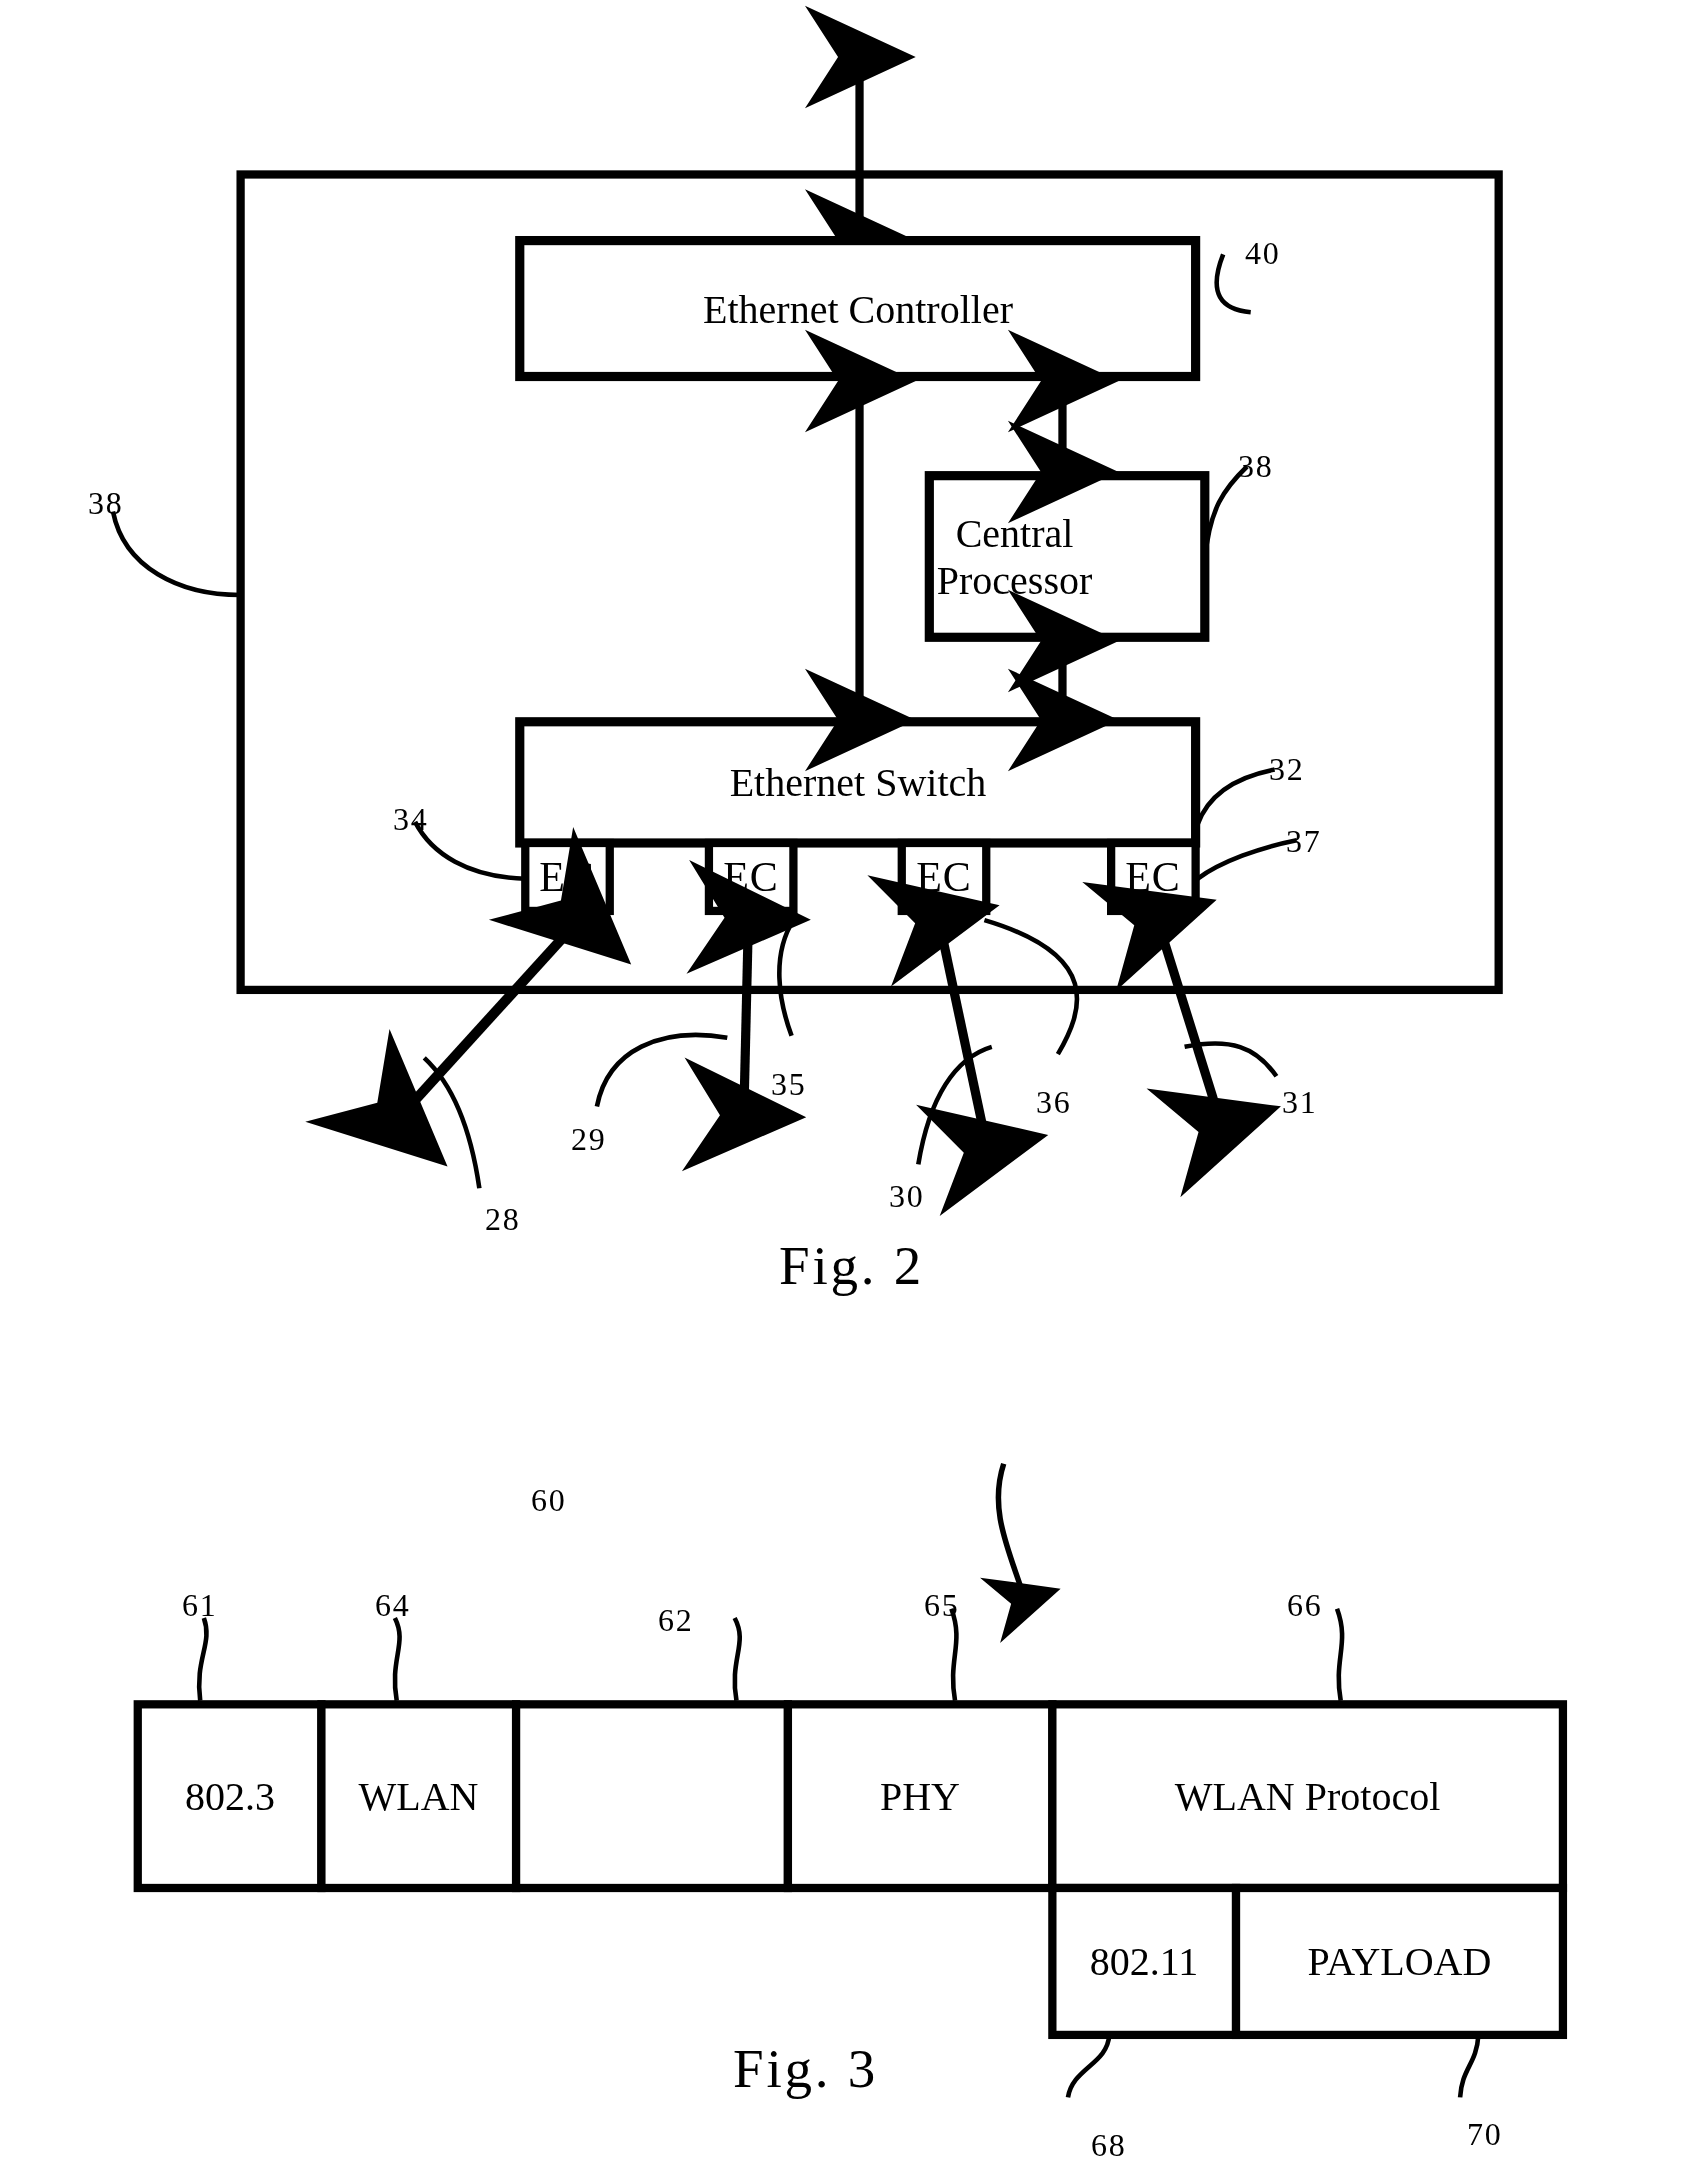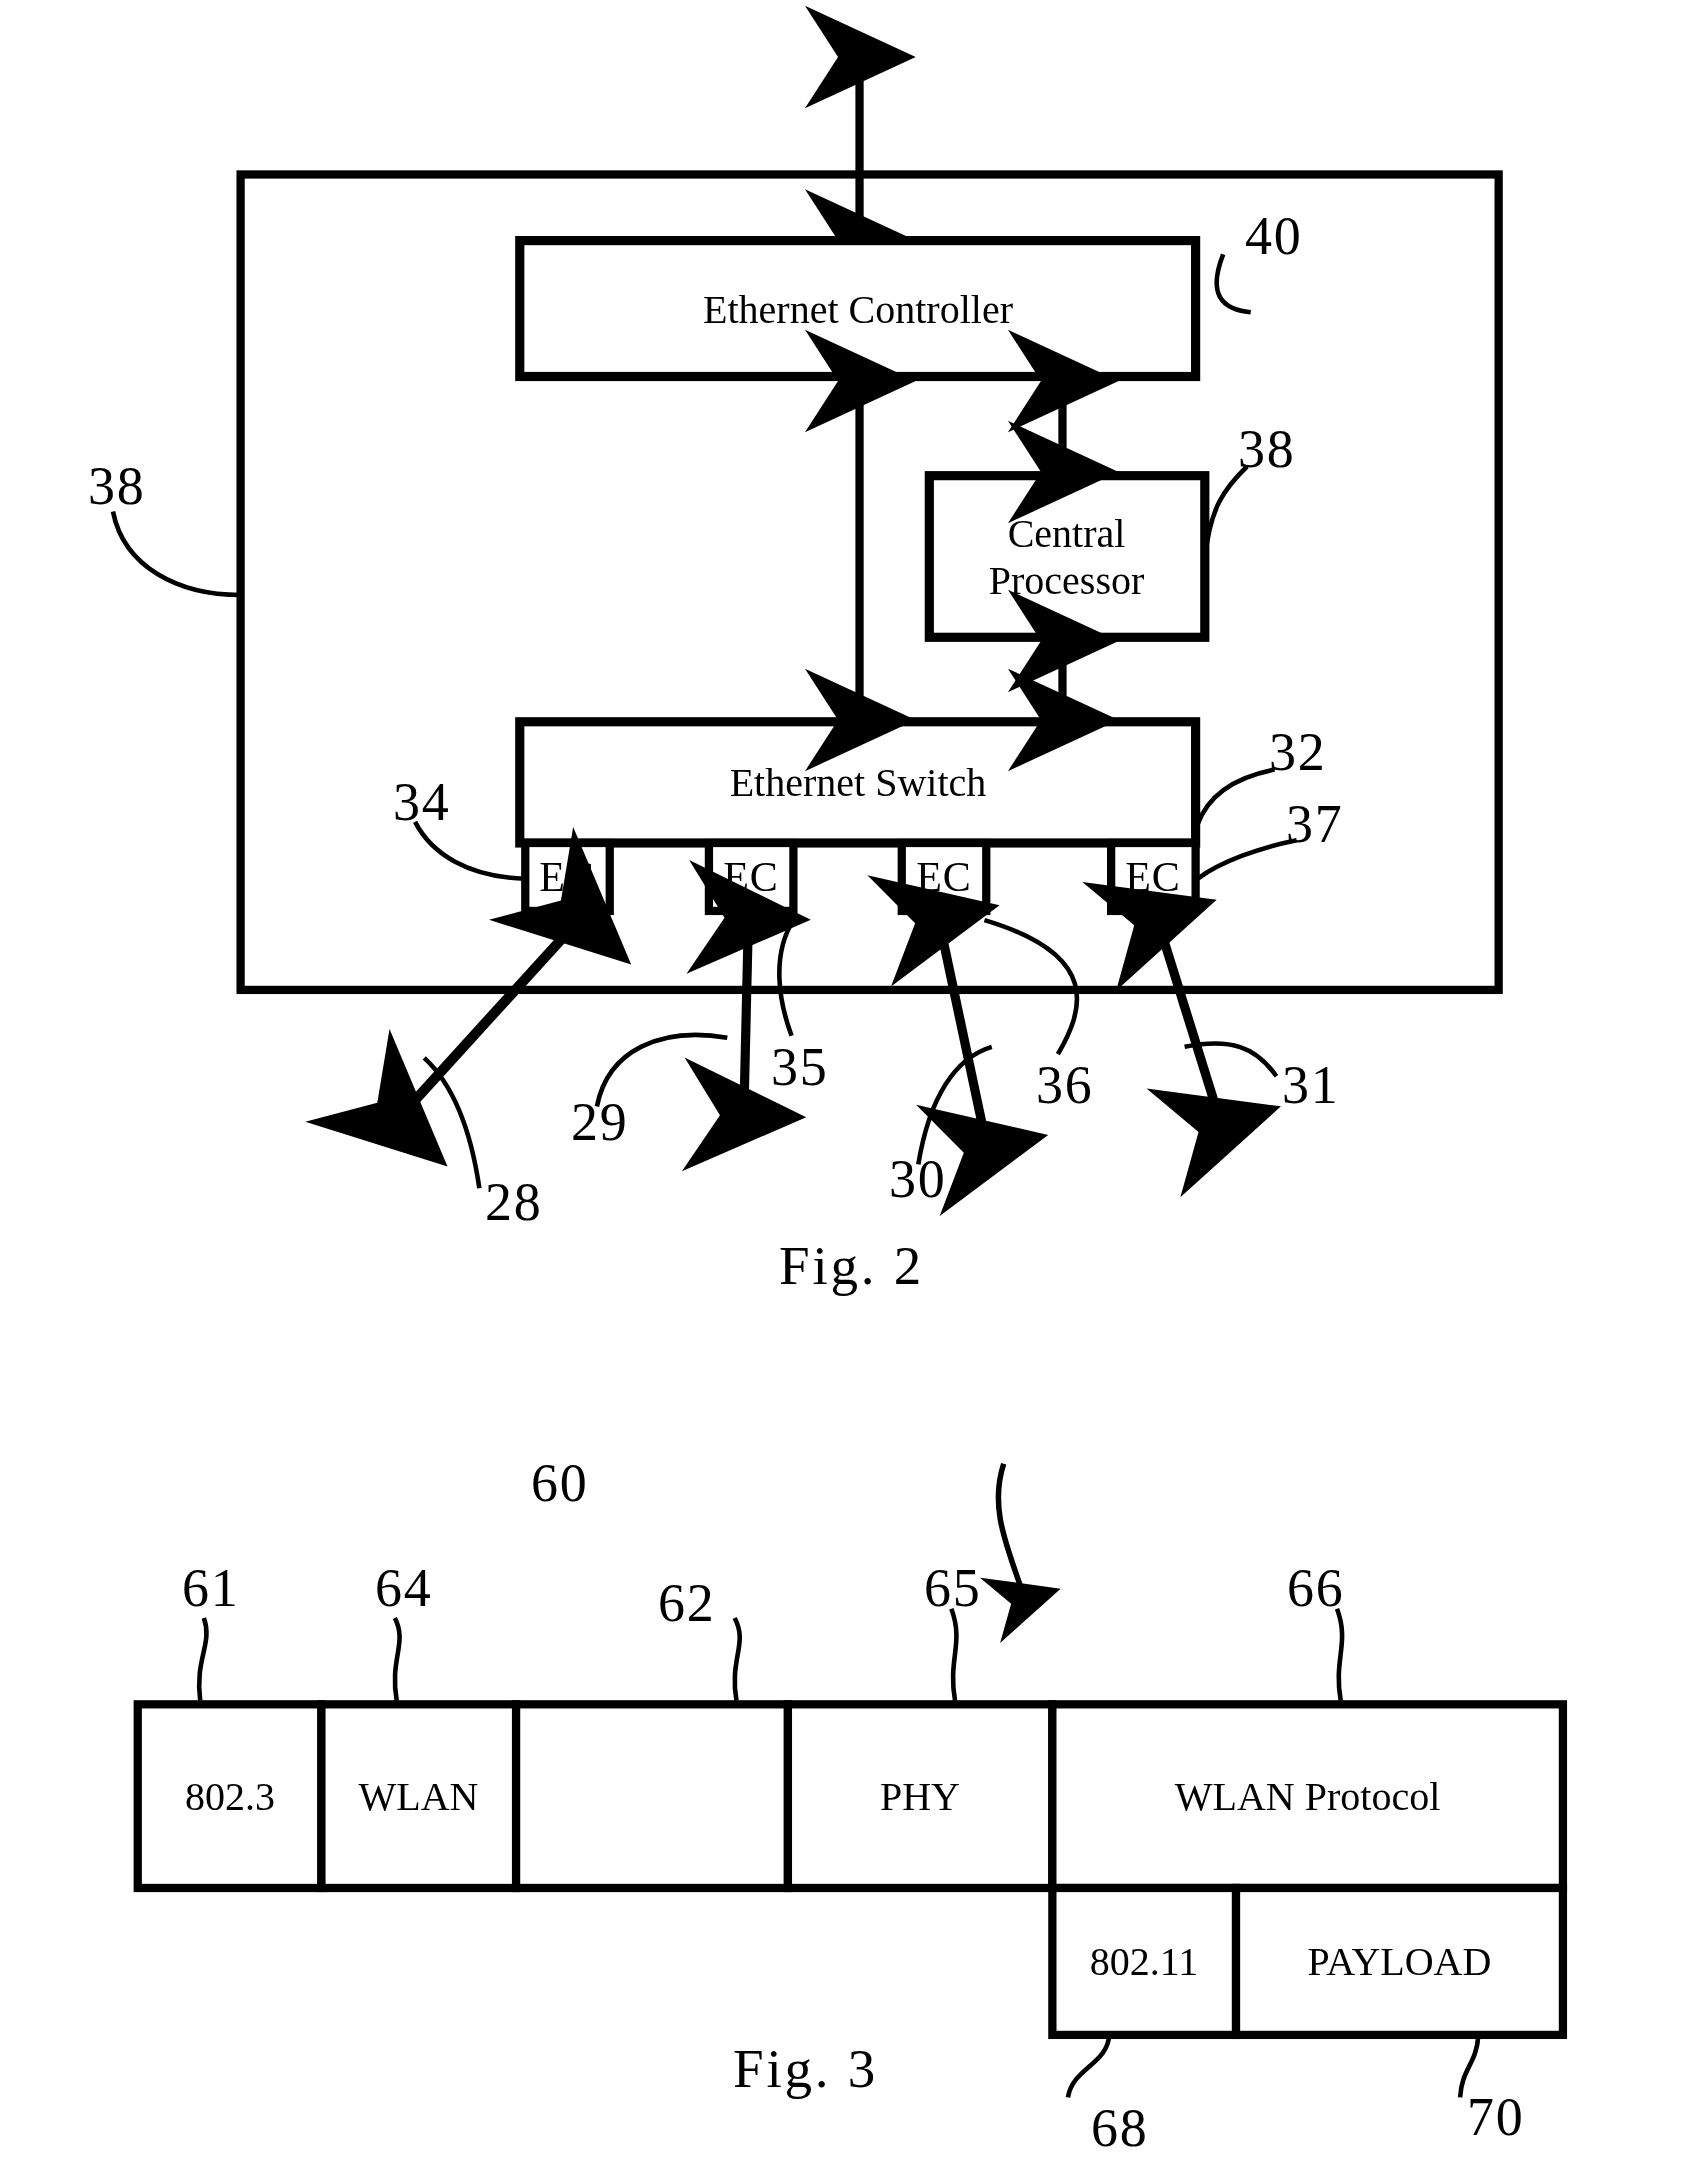--- a/index.html
+++ b/index.html
@@ -24,25 +24,26 @@
   }
   #vector-layer {
     position: absolute;
     left: 0; top: 0;
     width: 1686px;
     height: 2180px;
   }
   .lbl {
     position: absolute;
     font-family: "Liberation Serif", "DejaVu Serif", serif;
-    font-size: 54px;
+    font-size: 32px;
     line-height: 1;
     letter-spacing: 1.8px;
     color: #000;
     white-space: nowrap;
+    margin-top: 28px;
   }
   .box-text {
     position: absolute;
     display: flex;
     align-items: center;
     justify-content: center;
     text-align: center;
     font-family: "Liberation Serif", "DejaVu Serif", serif;
     color: #000;
     white-space: nowrap;
@@ -137,21 +138,21 @@
     <path d="M 802 1852 C 794 1806 815 1790 800 1762" fill="none" stroke="#000" stroke-width="5"></path>
     <path d="M 1040 1852 C 1032 1806 1050 1790 1036 1752" fill="none" stroke="#000" stroke-width="5"></path>
     <path d="M 1460 1852 C 1452 1806 1470 1790 1456 1752" fill="none" stroke="#000" stroke-width="5"></path>
     <path d="M 1093 1594 C 1076 1646 1100 1690 1116 1742" fill="none" stroke="#000" stroke-width="6" marker-end="url(#ah)"></path>
     <path d="M 1208 2216 C 1206 2248 1168 2252 1163 2284" fill="none" stroke="#000" stroke-width="5"></path>
     <path d="M 1610 2216 C 1608 2248 1592 2252 1590 2284" fill="none" stroke="#000" stroke-width="5"></path>
   </svg>
 
   <div class="box-text blk-text" style="left:520px; top:241px; width:676px; height:136px;">Ethernet Controller</div>
 
-  <div class="box-text blk-text-2l" style="left:929px; top:476px; width:275px; height:162px;">
+  <div class="box-text blk-text-2l" style="left:877px; top:476px; width:275px; height:162px;">
     <span>Central</span>
     <span>Processor</span>
   </div>
 
   <div class="box-text blk-text" style="left:520px; top:722px; width:676px; height:121px;">Ethernet Switch</div>
 
   <div class="box-text ec-text" style="left:525px; top:843px; width:84px; height:68px;">EC</div>
   <div class="box-text ec-text" style="left:709px; top:843px; width:84px; height:68px;">EC</div>
   <div class="box-text ec-text" style="left:902px; top:843px; width:84px; height:68px;">EC</div>
   <div class="box-text ec-text" style="left:1111px; top:843px; width:84px; height:68px;">EC</div>

